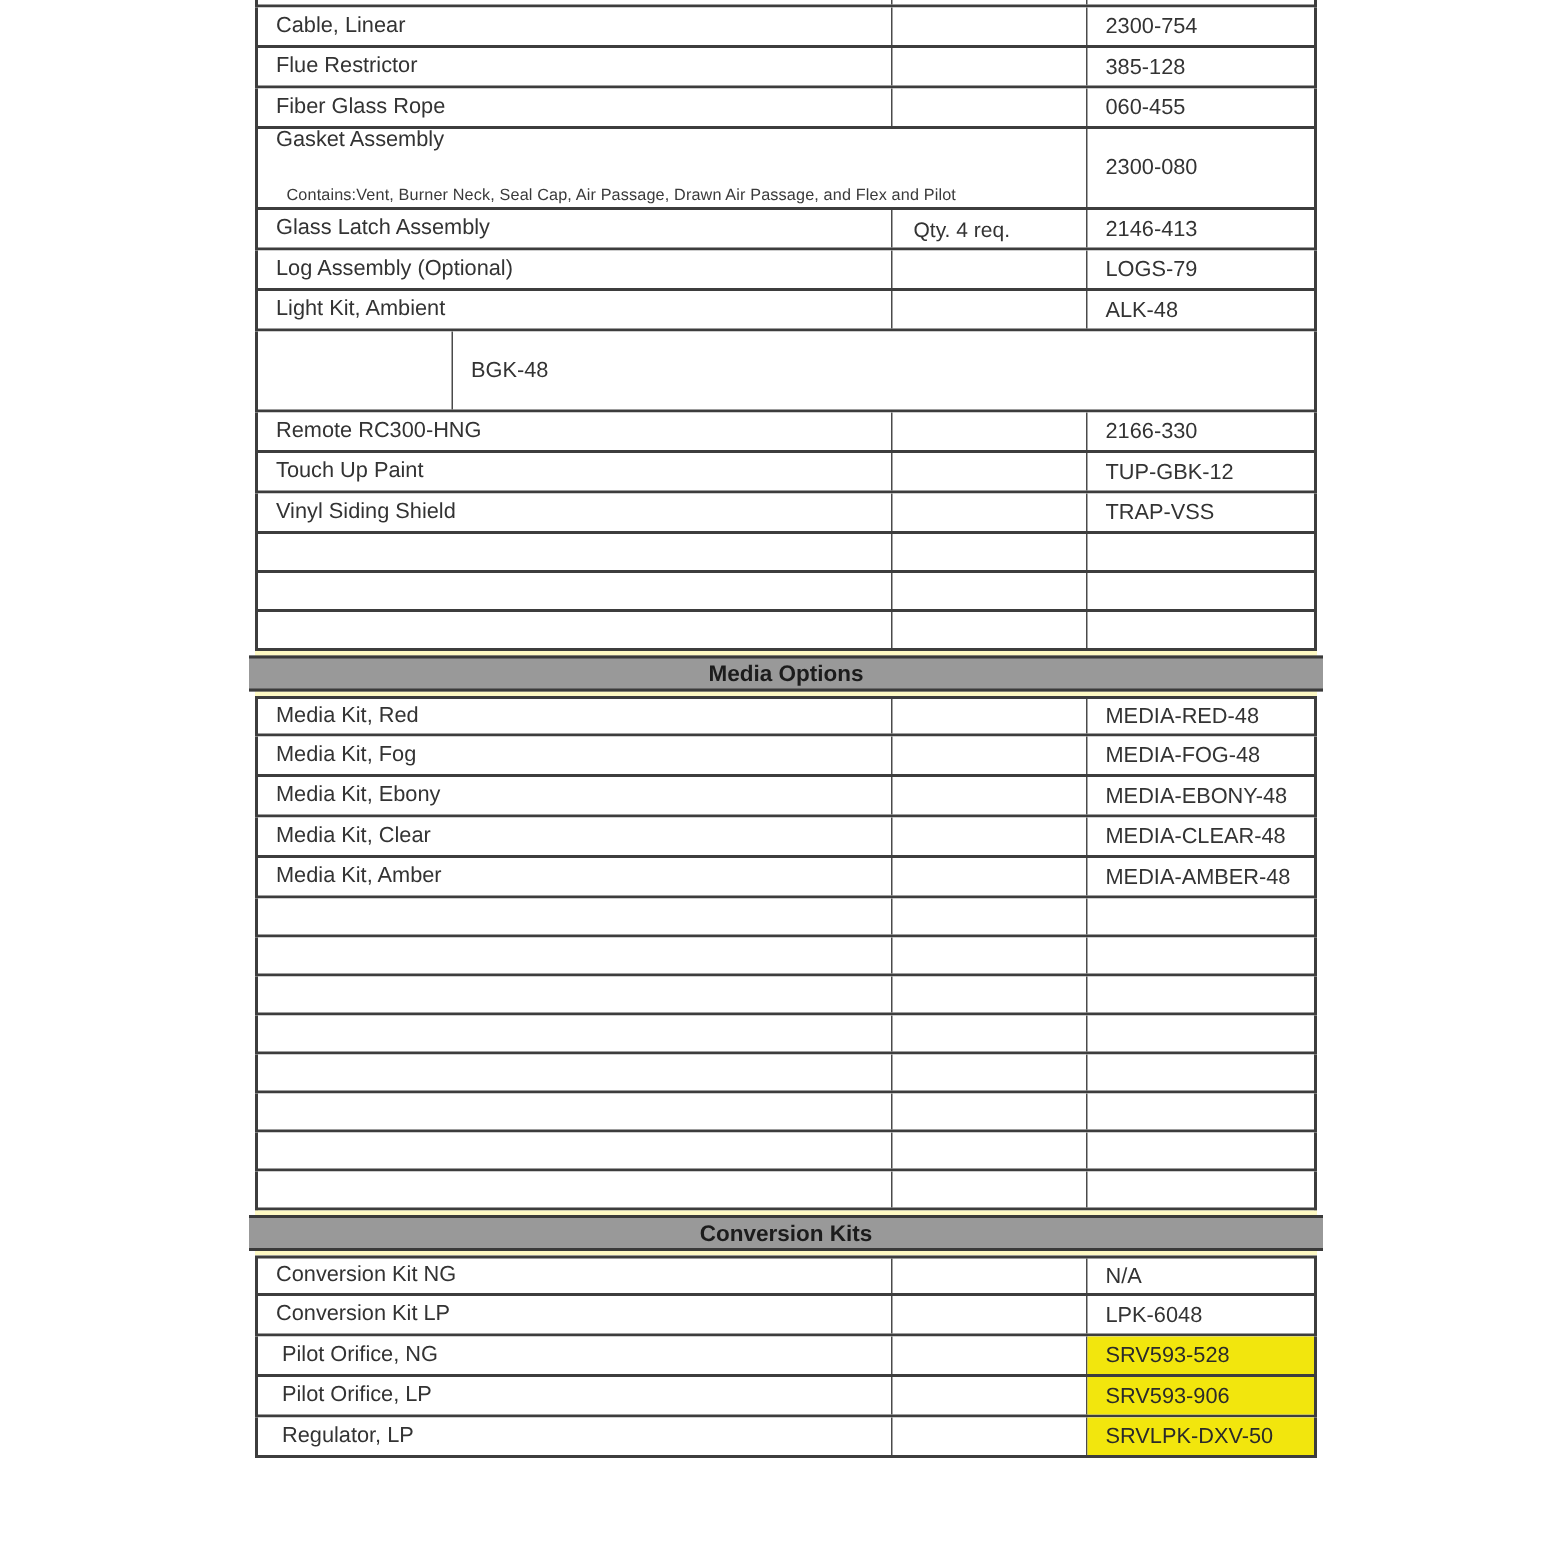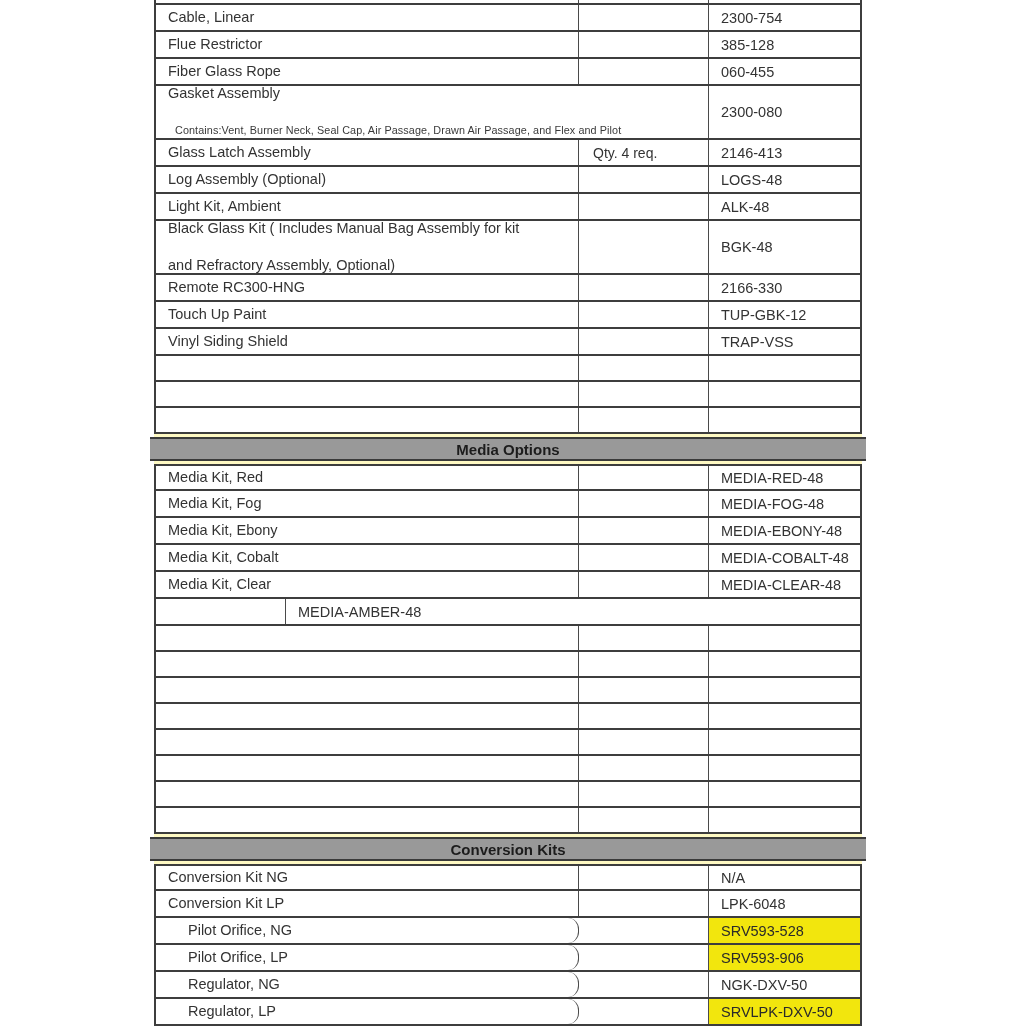--- a/index.html
+++ b/index.html
@@ -13,21 +13,21 @@
     color: #333333;
   }
   .page {
     position: relative;
     width: 1029px;
     height: 1029px;
     background: #ffffff;
   }
   .parts-table {
     position: absolute;
-    left: 154px;
+    left: 170px;
     top: 0;
     width: 708px;
     display: flex;
     flex-direction: column;
     box-sizing: border-box;
   }
   .row {
     display: flex;
     box-sizing: border-box;
     height: 27px;
@@ -47,21 +47,21 @@
     overflow: hidden;
   }
   .c1 {
     width: 423px;
     padding-left: 12px;
     border-right: 1.5px solid #4a4a4a;
     font-size: 14.5px;
     line-height: 17px;
   }
   .c1.merged { width: 553px; }
-  .c1.indented { padding-left: 32px; border-radius: 11px; }
+  .c1.indented { padding-left: 16px; }
   .c1.stack {
     flex-direction: column;
     align-items: flex-start;
     justify-content: center;
     gap: 20px;
   }
   .c2 {
     width: 130px;
     padding-left: 14px;
     border-right: 1.5px solid #4a4a4a;
@@ -161,37 +161,33 @@
         <div class="cell c3">
           <div class="">2146-413</div>
         </div>
       </div>
       <div class="row">
         <div class="cell c1">
           <div class="desc-main">Log Assembly (Optional)</div>
         </div>
         <div class="cell c2"></div>
         <div class="cell c3">
-          <div class="">LOGS-48</div>
+          <div class="">LOGS-79</div>
         </div>
       </div>
       <div class="row">
         <div class="cell c1">
           <div class="desc-main">Light Kit, Ambient</div>
         </div>
         <div class="cell c2"></div>
         <div class="cell c3">
           <div class="">ALK-48</div>
         </div>
       </div>
       <div class="row tall">
-        <div class="cell c1 stack">
-          <div class="desc-main">Black Glass Kit ( Includes Manual Bag Assembly for kit</div>
-          <div class="desc-line2">and Refractory Assembly, Optional)</div>
-        </div>
         <div class="cell c2"></div>
         <div class="cell c3">
           <div class="">BGK-48</div>
         </div>
       </div>
       <div class="row">
         <div class="cell c1">
           <div class="desc-main">Remote RC300-HNG</div>
         </div>
         <div class="cell c2"></div>
@@ -259,37 +255,31 @@
         <div class="cell c1">
           <div class="desc-main">Media Kit, Ebony</div>
         </div>
         <div class="cell c2"></div>
         <div class="cell c3">
           <div class="">MEDIA-EBONY-48</div>
         </div>
       </div>
       <div class="row">
         <div class="cell c1">
-          <div class="desc-main">Media Kit, Cobalt</div>
-        </div>
-        <div class="cell c2"></div>
-        <div class="cell c3">
-          <div class="">MEDIA-COBALT-48</div>
-        </div>
-      </div>
-      <div class="row">
-        <div class="cell c1">
           <div class="desc-main">Media Kit, Clear</div>
         </div>
         <div class="cell c2"></div>
         <div class="cell c3">
           <div class="">MEDIA-CLEAR-48</div>
         </div>
       </div>
       <div class="row">
+        <div class="cell c1">
+          <div class="desc-main">Media Kit, Amber</div>
+        </div>
         <div class="cell c2"></div>
         <div class="cell c3">
           <div class="">MEDIA-AMBER-48</div>
         </div>
       </div>
       <div class="row empty-row">
         <div class="cell c1"></div>
         <div class="cell c2"></div>
         <div class="cell c3"></div>
       </div>
@@ -360,29 +350,20 @@
           <div class="">SRV593-528</div>
         </div>
       </div>
       <div class="row">
         <div class="cell c1 indented">
           <div class="desc-main">Pilot Orifice, LP</div>
         </div>
         <div class="cell c2"></div>
         <div class="cell c3 hl">
           <div class="">SRV593-906</div>
-        </div>
-      </div>
-      <div class="row">
-        <div class="cell c1 indented">
-          <div class="desc-main">Regulator, NG</div>
-        </div>
-        <div class="cell c2"></div>
-        <div class="cell c3">
-          <div class="">NGK-DXV-50</div>
         </div>
       </div>
       <div class="row">
         <div class="cell c1 indented">
           <div class="desc-main">Regulator, LP</div>
         </div>
         <div class="cell c2"></div>
         <div class="cell c3 hl">
           <div class="">SRVLPK-DXV-50</div>
         </div>

